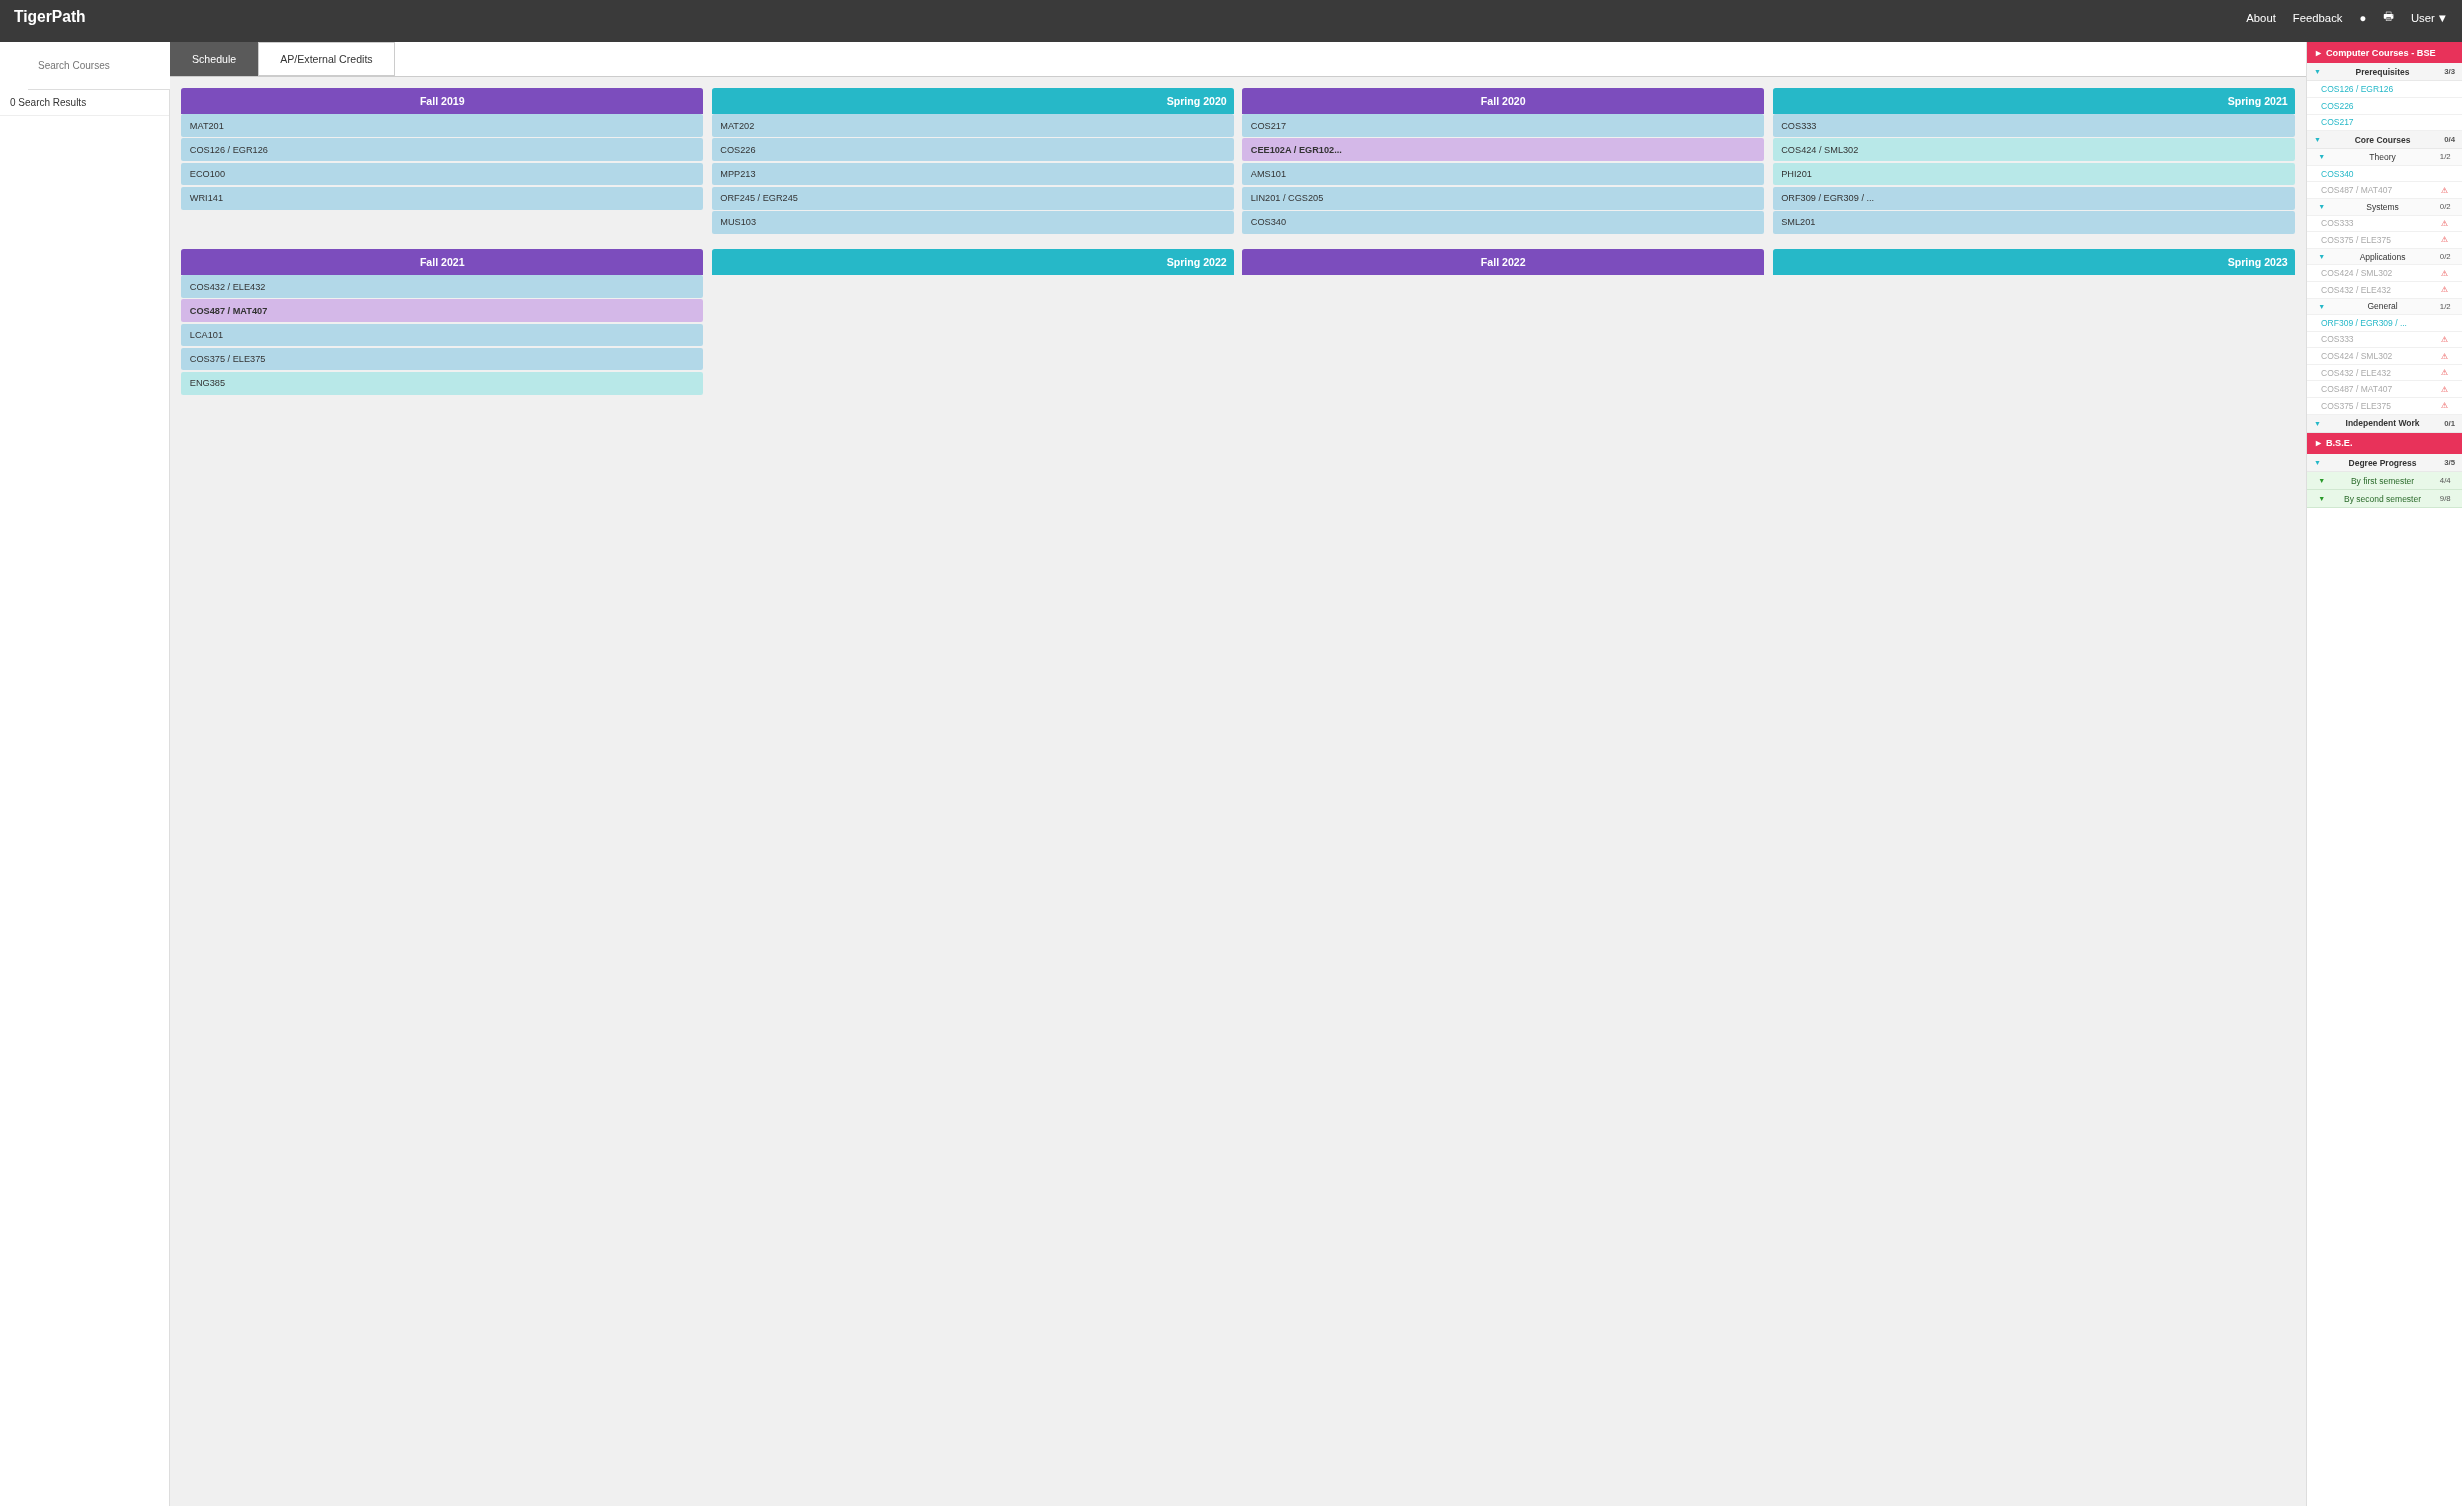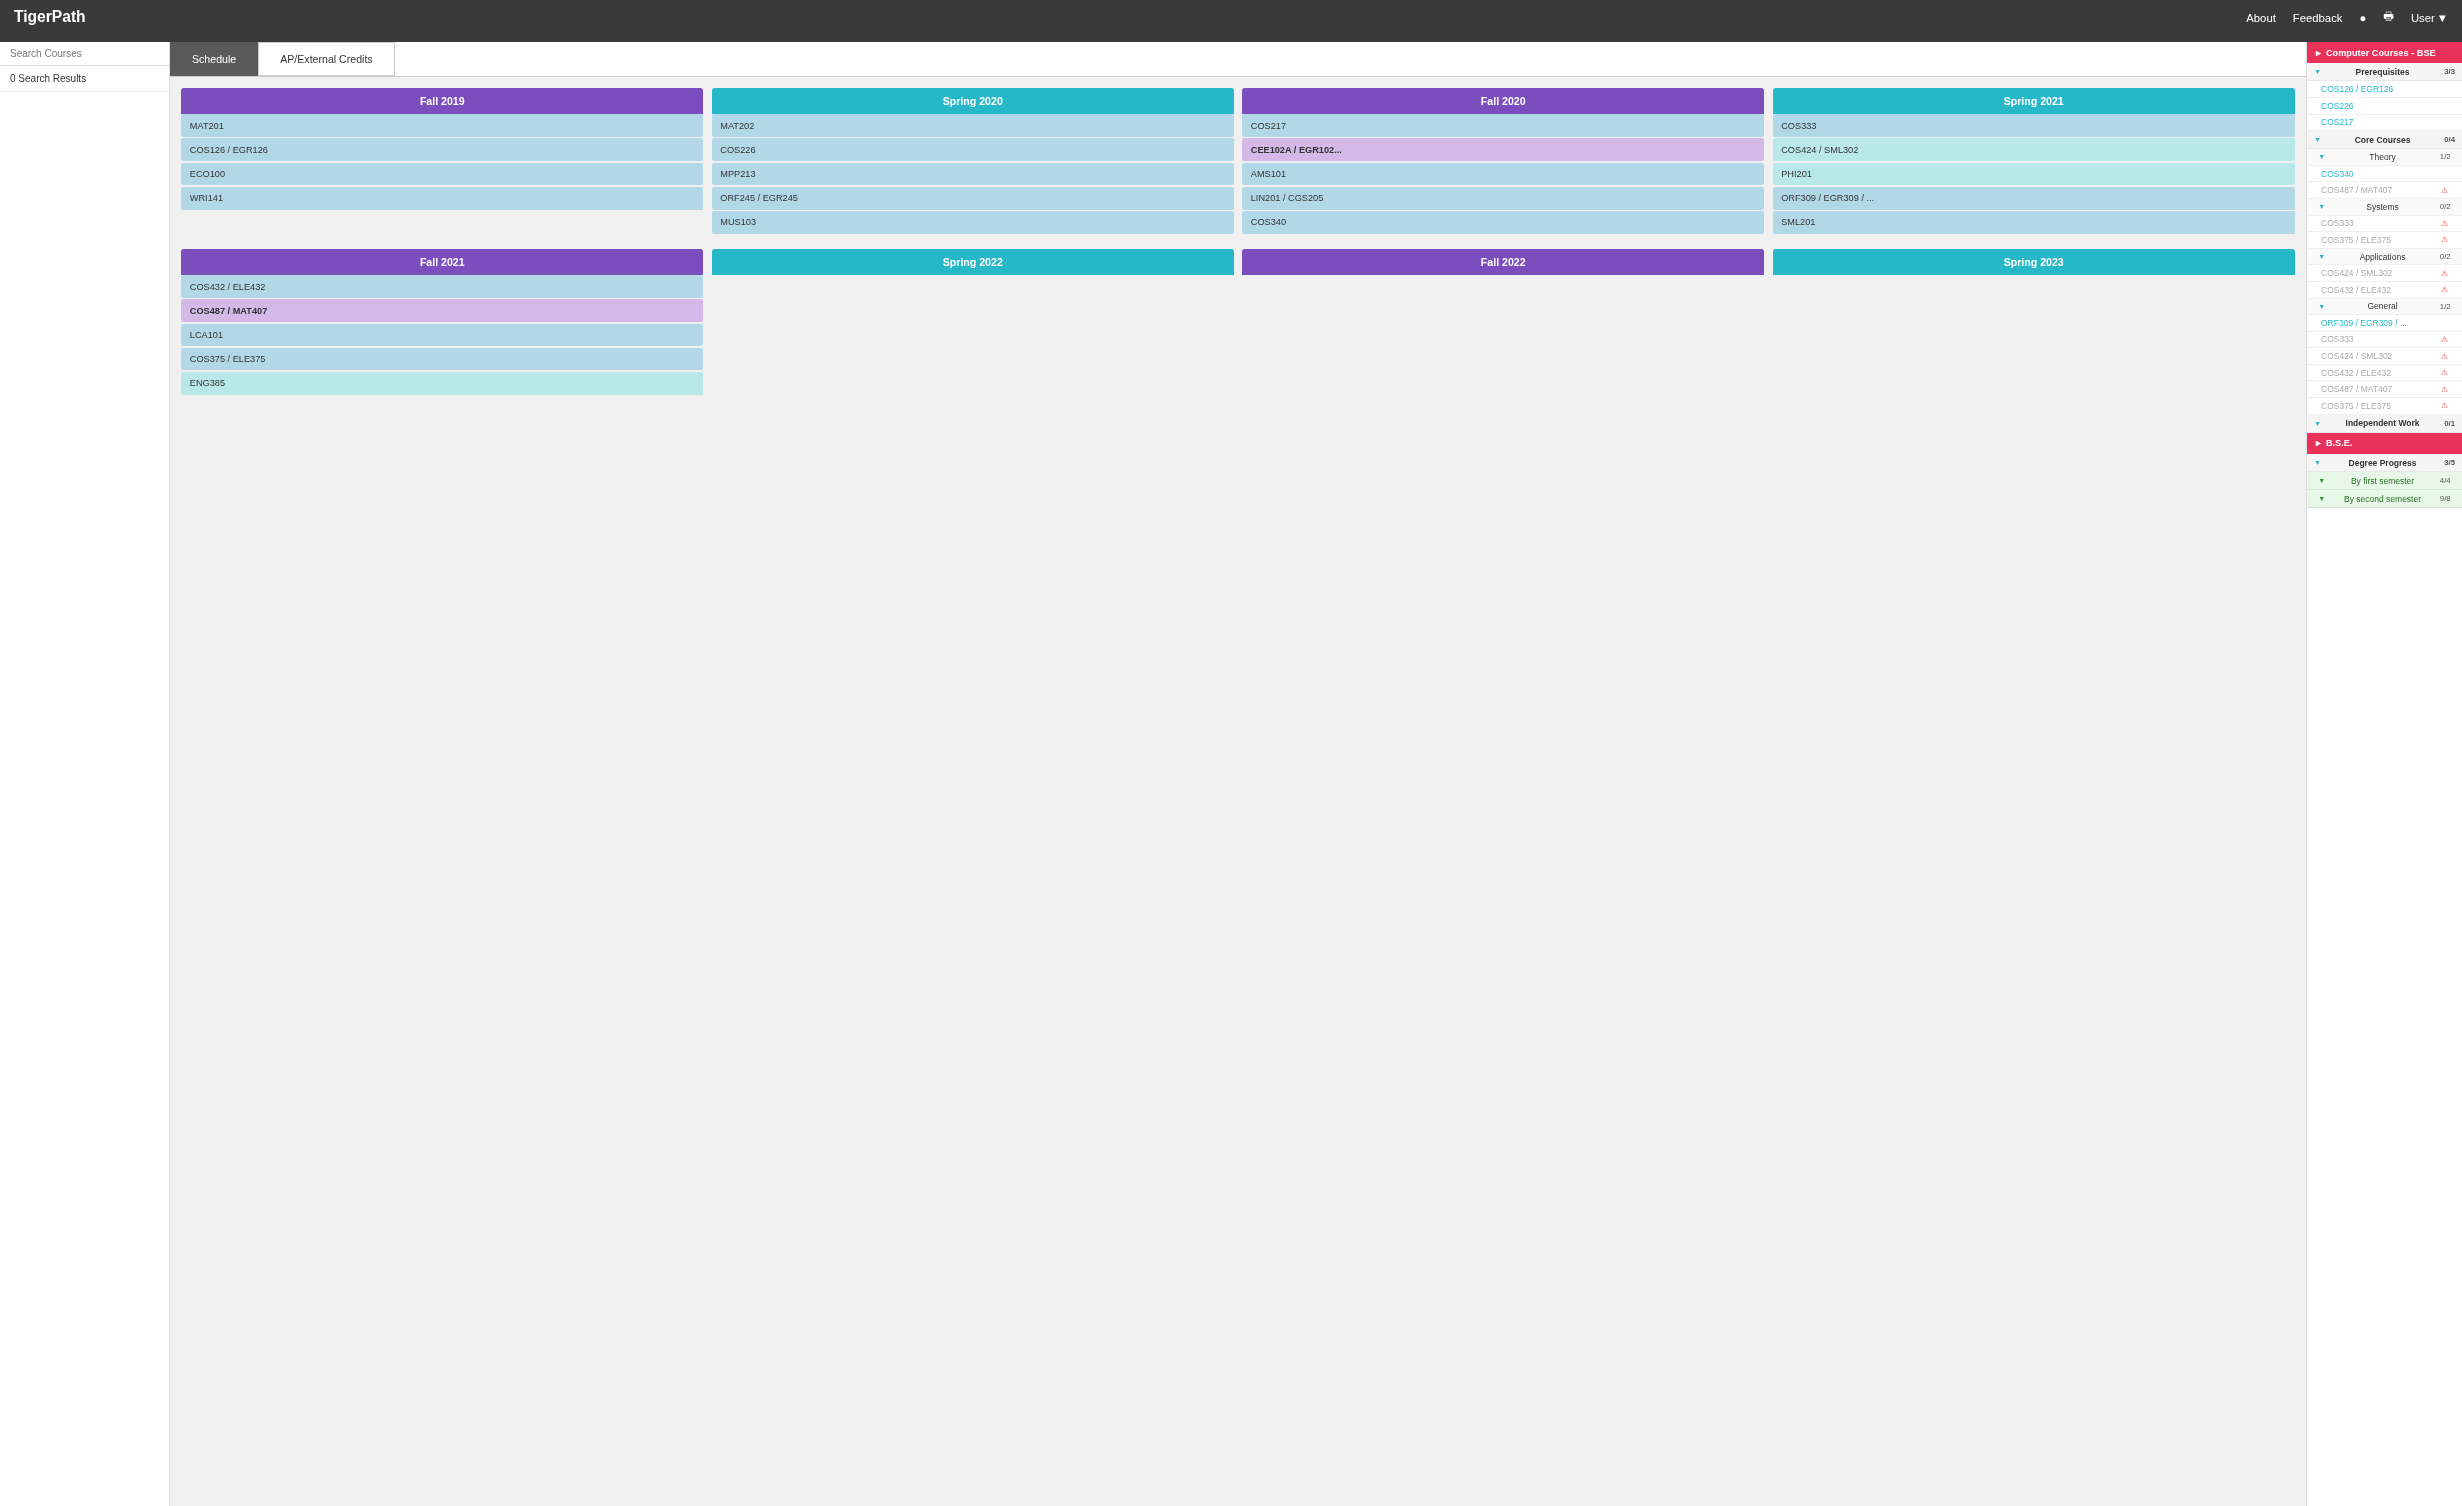--- a/index.html
+++ b/index.html
@@ -51,26 +51,27 @@
     .left-panel {
       width: 170px;
       min-width: 170px;
       background: white;
       border-right: 0.7px solid #ddd;
       display: flex;
       flex-direction: column;
     }
     .search-input {
       width: 100%;
-      padding: 6px 10px;
+      padding: 18px 10px;
       border: none;
       border-bottom: 0.7px solid #ddd;
       font-size: 10px;
       outline: none;
       background: white;
+      margin-left: 28px;
     }
     .search-results-count {
       padding: 7px 10px;
       font-size: 10px;
       color: #333;
       border-bottom: 0.7px solid #eee;
     }
 
     
     .center-panel {
@@ -118,21 +119,21 @@
     .semester-header {
       padding: 7px;
       text-align: center;
       font-size: 10.6px;
       font-weight: 600;
       color: white;
       border-radius: 2.8px 2.8px 0 0;
       margin-bottom: 0;
     }
     .semester-header.purple { background: #7c4dbd; }
-    .semester-header.teal { background: #26b8c8; }
+    .semester-header.teal { background: #26b8c8; text-align: right; }
 
     .course-item {
       padding: 6.4px 8.5px;
       font-size: 9.2px;
       margin-bottom: 1.4px;
       border-radius: 2.1px;
       color: #333;
     }
     .course-light-blue { background: #b2d8e8; }
     .course-light-purple { background: #d4b8e8; font-weight: bold; }

